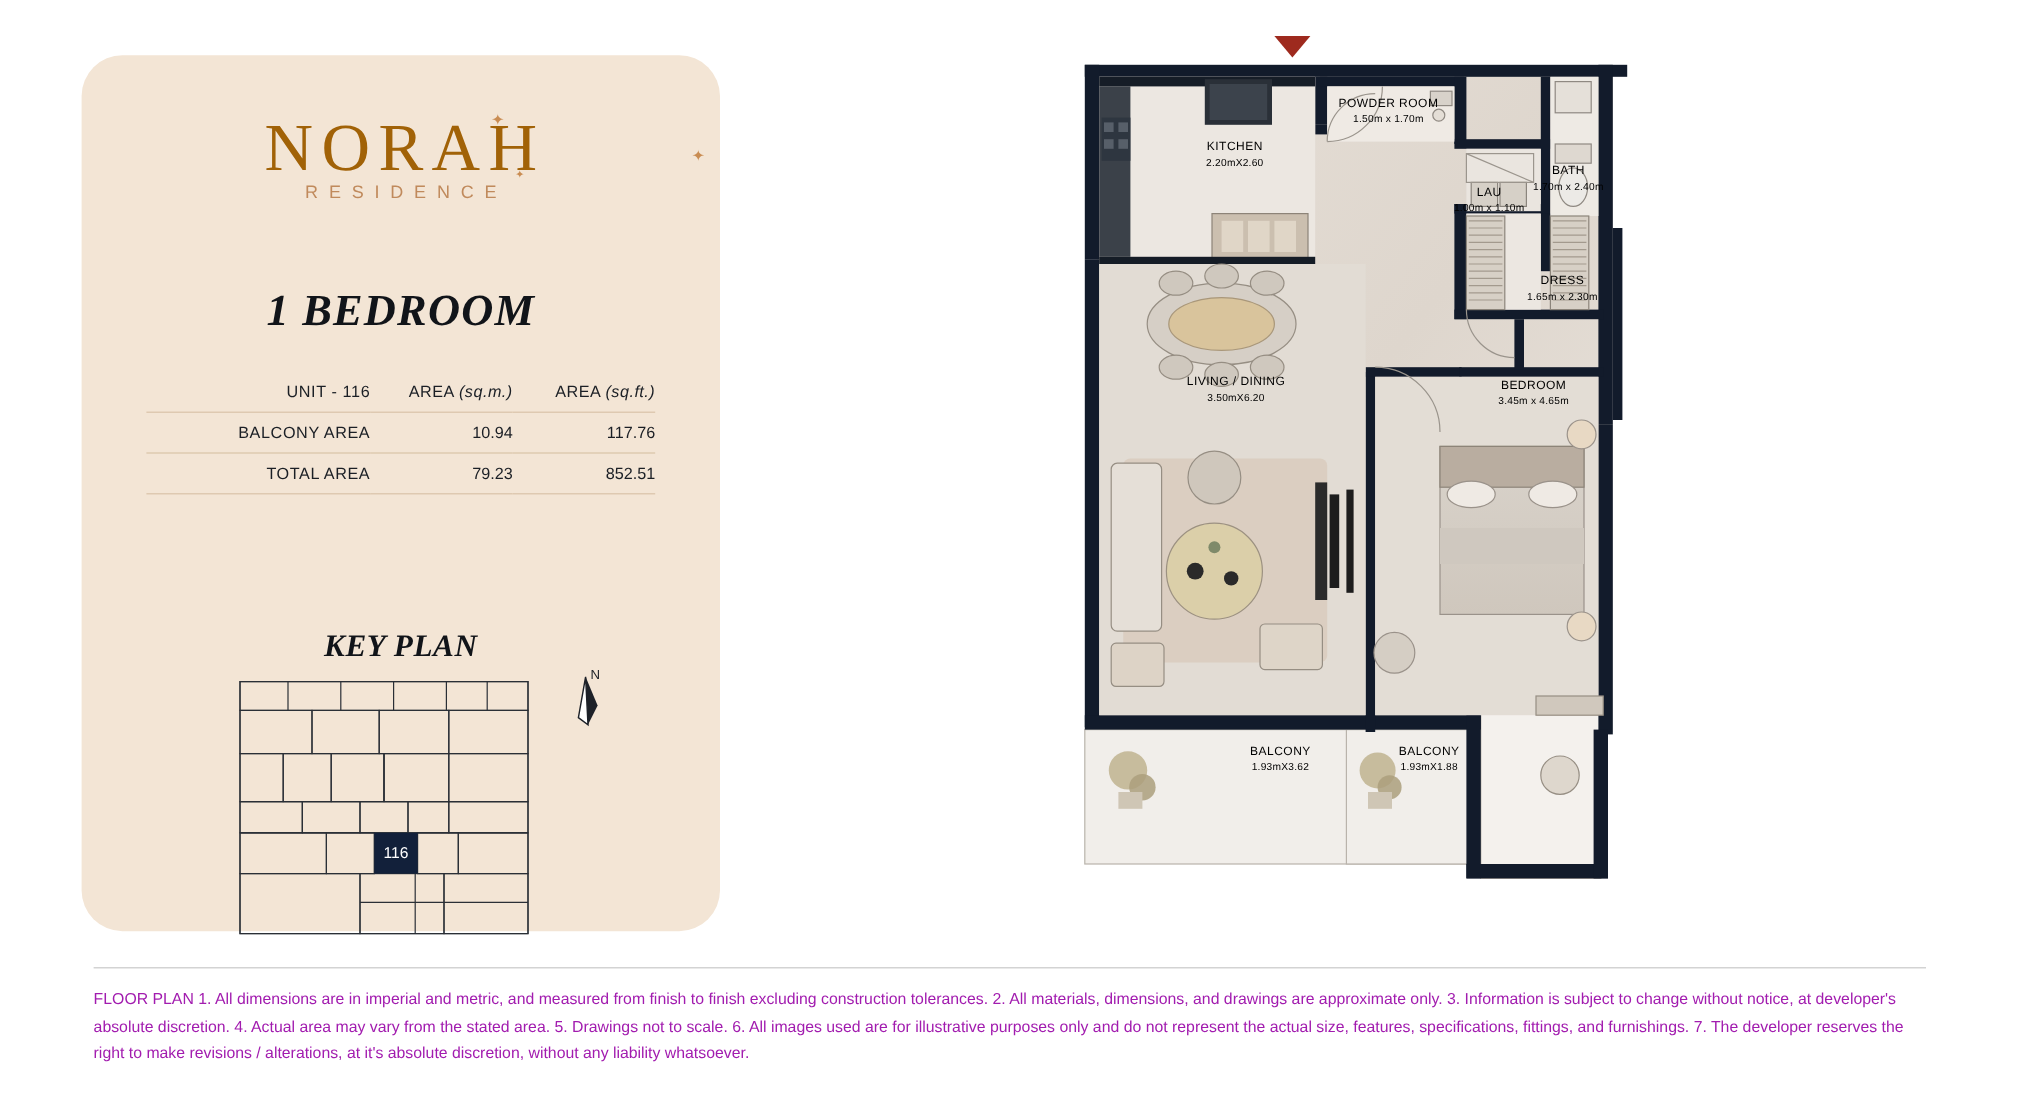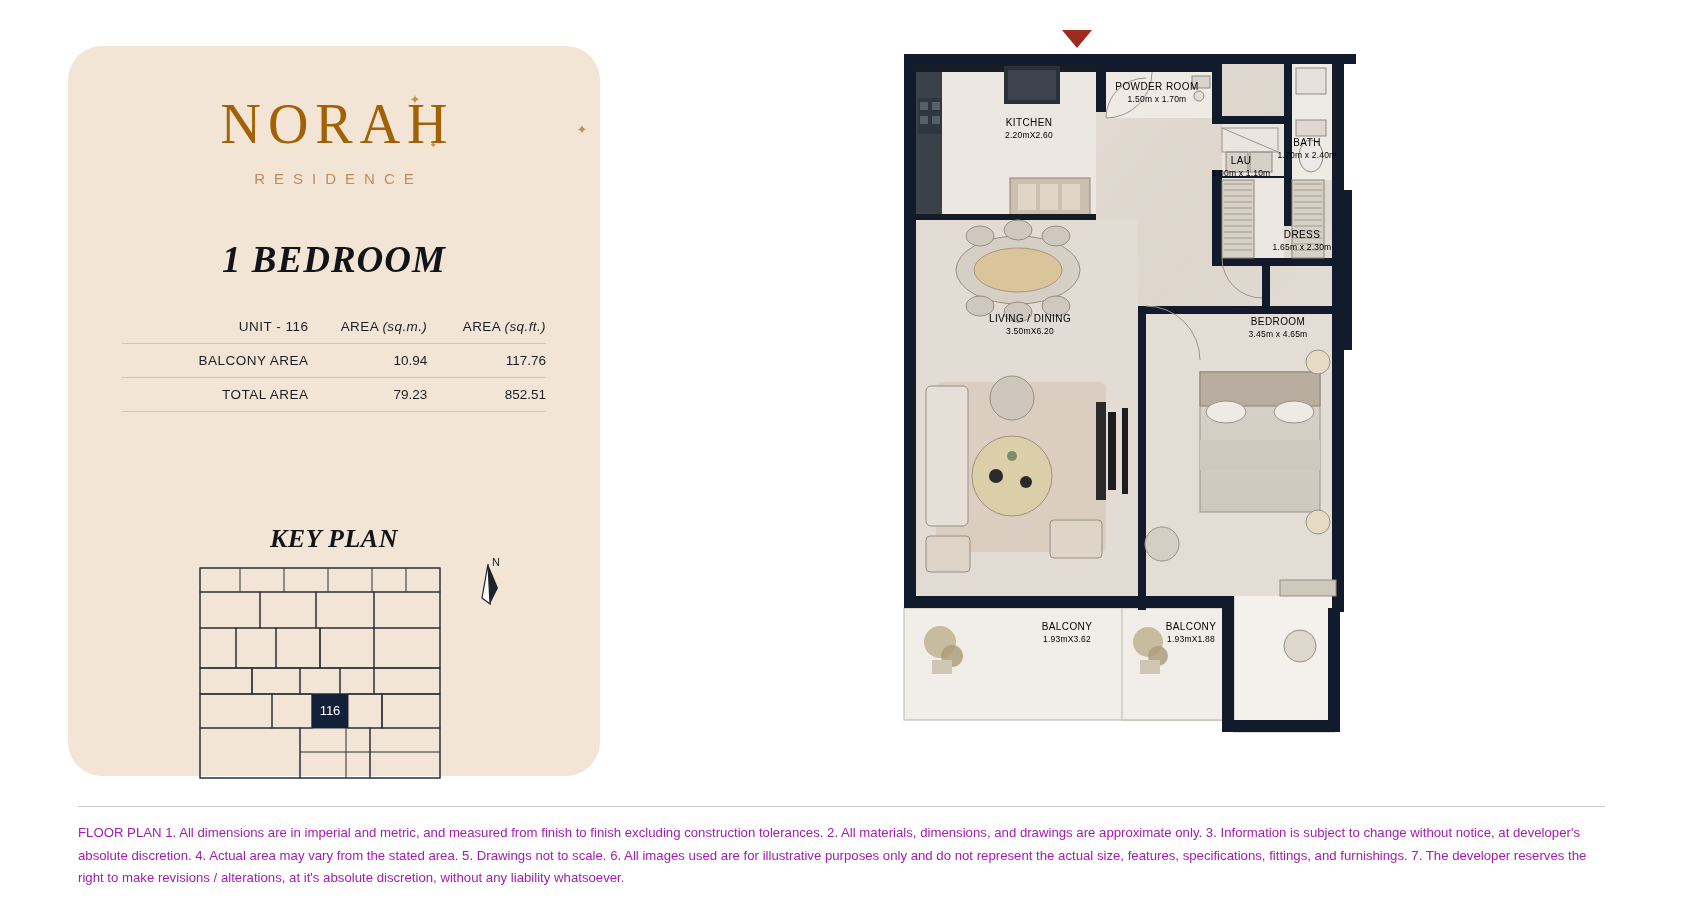--- a/index.html
+++ b/index.html
@@ -33,21 +33,20 @@
   .brand-name {
     font-family: "Liberation Serif", serif;
     font-size: 56px;
     letter-spacing: 7px;
     color: #a16207;
     font-weight: 400;
     line-height: 1;
     padding-left: 7px;
   }
   .brand-sub {
-    margin-top: 18px;
     font-family: "Liberation Sans", sans-serif;
     font-size: 15px;
     letter-spacing: 9px;
     color: #c08a5c;
     padding-left: 9px;
   }
   .brand-star {
     position: absolute;
     color: #c98c52;
     font-size: 13px;

